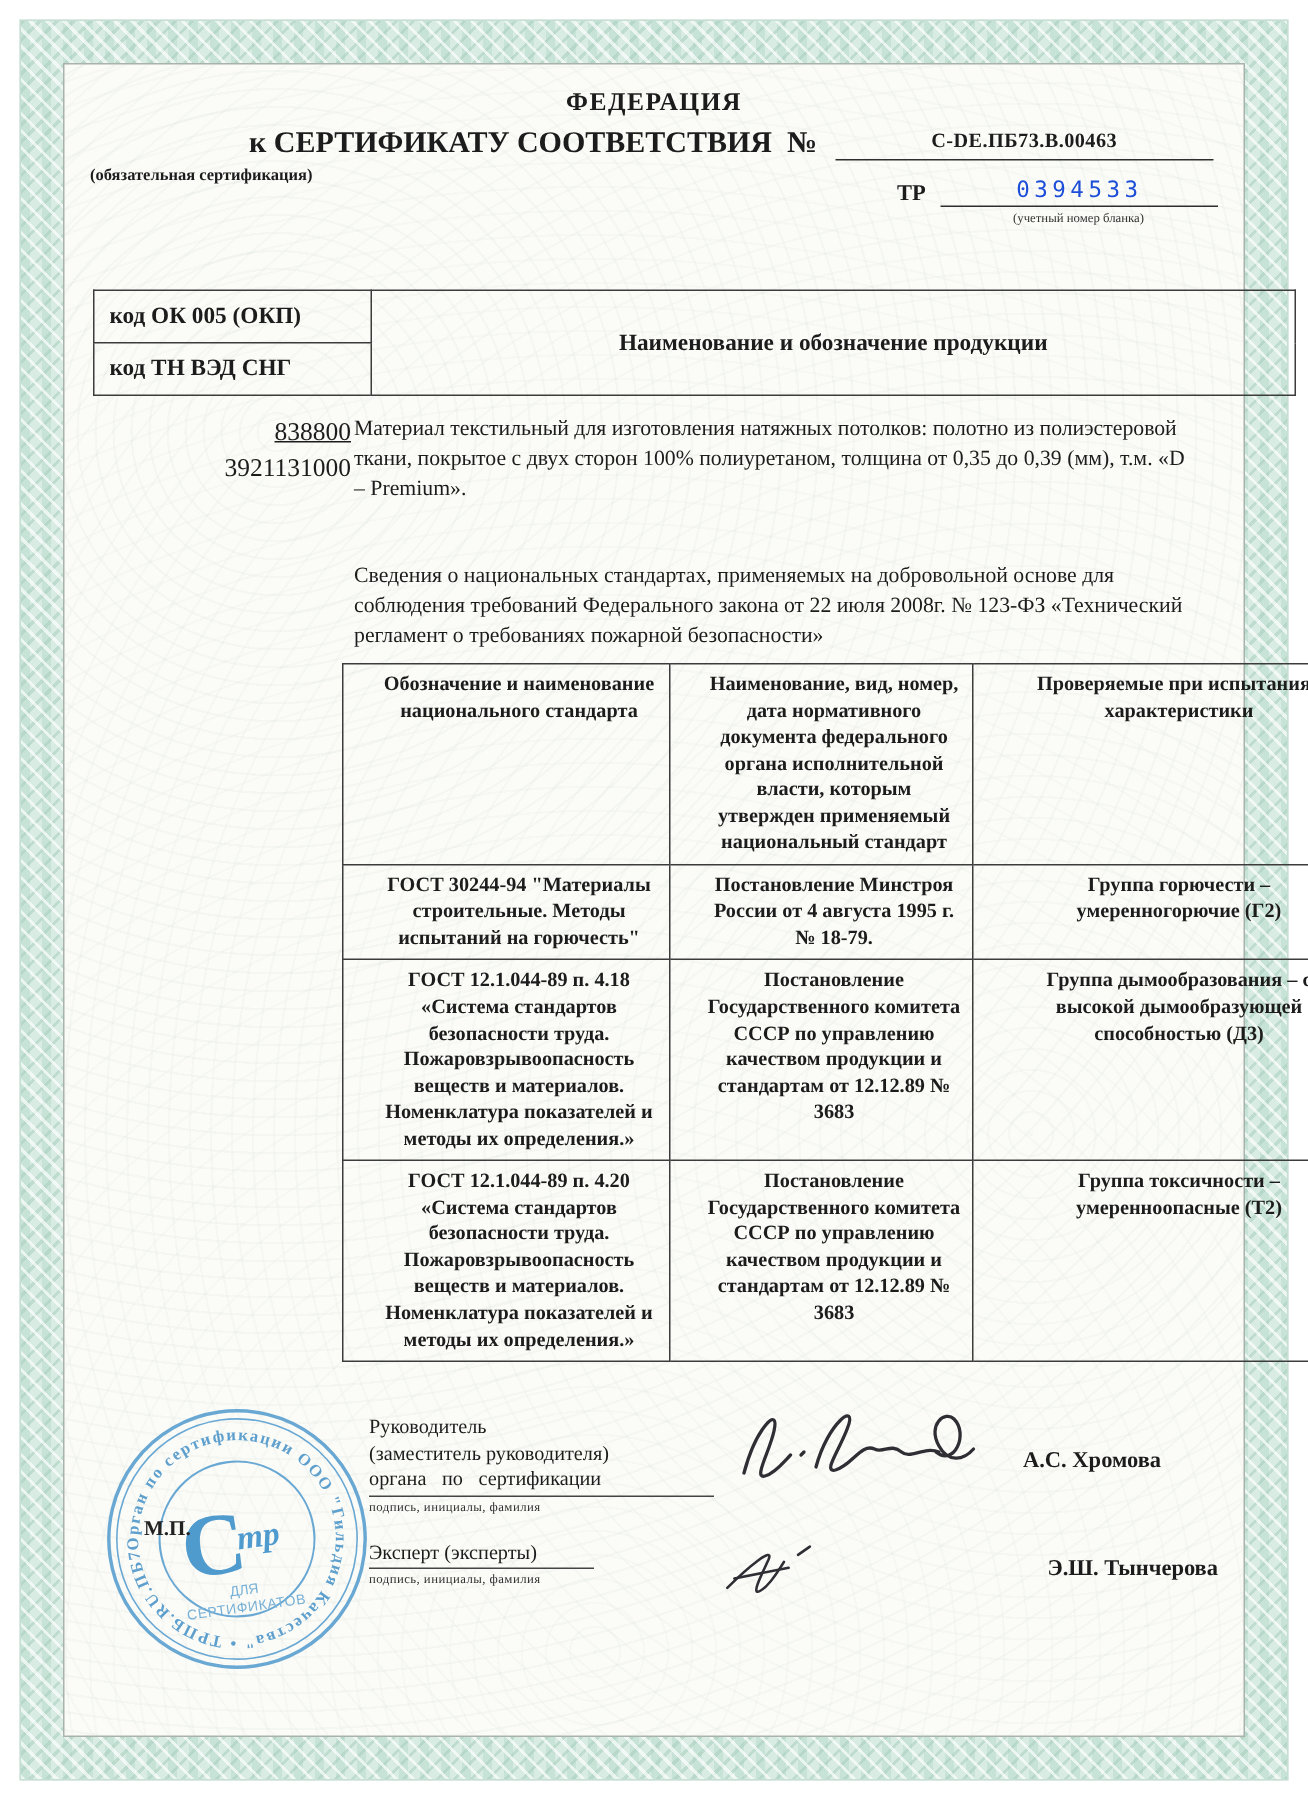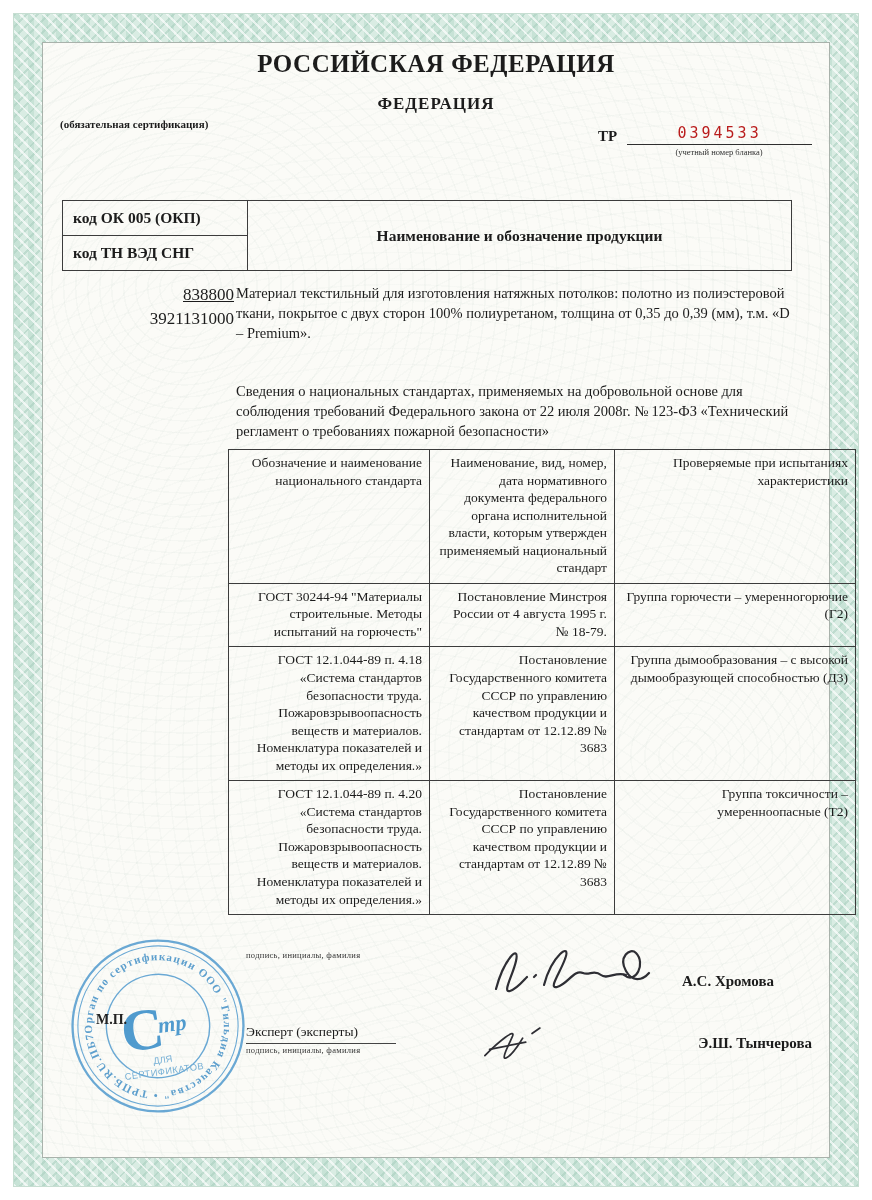--- a/index.html
+++ b/index.html
@@ -34,38 +34,38 @@
   .cert-line { margin-top:6px; display:flex; align-items:flex-end; padding-left:106px; font-weight:bold; }
   .cert-title { font-size:20px; white-space:nowrap; }
   .cert-no-sign { font-size:20px; margin-left:10px; }
   .cert-number { width:252px; margin-left:12px; border-bottom:1.5px solid #2e2e2e; text-align:center; font-size:13.5px; padding-bottom:4px; letter-spacing:.3px; }
 
   .sub-row { position:relative; height:56px; margin-top:2px; }
   .mandatory { position:absolute; left:0; top:2px; width:610px; text-align:left; font-size:11px; font-weight:bold; }
   .tr-block { position:absolute; left:538px; top:8px; width:214px; }
   .tr-line { display:flex; align-items:flex-end; }
   .tr-label { font-size:15px; font-weight:bold; }
-  .tr-number { flex:1; margin-left:10px; border-bottom:1.2px solid #2e2e2e; text-align:center; font-family:"DejaVu Sans Mono", monospace; font-size:15px; letter-spacing:3px; color:#b91c1c; padding-bottom:2px; }
+  .tr-number { flex:1; margin-left:10px; border-bottom:1.2px solid #2e2e2e; text-align:center; font-family:"DejaVu Sans Mono", monospace; font-size:15px; letter-spacing:3px; color:#1d4ed8; padding-bottom:2px; }
   .tr-note { margin-left:28px; text-align:center; font-size:8.5px; color:#333; margin-top:2px; }
 
   table { border-collapse:collapse; }
-  .codes-box { margin:28px 18px 0 2px; width:730px; border:1.5px solid #3c3c3c; }
+  .codes-box { margin:28px 18px 0 2px; width:802px; border:1.5px solid #3c3c3c; }
   .codes-box td { border:1.5px solid #3c3c3c; font-weight:bold; font-size:15.5px; }
   .codes-cell { width:168px; padding:8px 6px 8px 10px; }
   .codes-header { text-align:center; padding:6px 10px; }
 
   .product-row { display:flex; margin-top:12px; }
   .prod-codes { width:174px; text-align:right; font-size:17px; line-height:1.4; }
   .prod-codes .u { text-decoration:underline; }
   .prod-desc { margin-left:2px; width:560px; font-size:14.5px; line-height:1.38; }
 
   .standards-intro { margin:38px 0 8px 176px; width:566px; font-size:14.5px; line-height:1.38; }
 
   .std-table { margin-left:168px; width:582px; table-layout:fixed; }
-  .std-table th, .std-table td { border:1.3px solid #3c3c3c; padding:4px 7px 6px 7px; vertical-align:top; text-align:right; font-size:13.5px; font-weight:normal; line-height:1.3; }
+  .std-table th, .std-table td { border:1.3px solid #3c3c3c; padding:4px 7px 6px 24px; vertical-align:top; text-align:center; font-size:13.5px; font-weight:bold; line-height:1.3; }
   .col-a { width:186px; } .col-b { width:170px; } .col-c { width:226px; }
 
   .signatures { position:relative; margin:34px 0 0 186px; }
   .sig-row { display:flex; align-items:flex-start; }
   .sig-row + .sig-row { margin-top:16px;gap:36px; }
   .role-box { width:230px; font-size:13.5px; line-height:1.3; }
   .role-lines { border-bottom:1px solid #444; padding-bottom:2px; }
   .role-line3 { word-spacing:7px; }
   .sig-caption { font-size:8.5px; color:#333; margin-top:1px; letter-spacing:.3px; }
   .role-inline { border-bottom:1px solid #444; display:inline-block; padding-bottom:2px; width:150px; }
@@ -79,23 +79,27 @@
 </style>
 </head>
 <body>
 
 <div class="page">
   <div class="frame"></div>
   <div class="paper"></div>
 
   <div class="content">
 
-    <div class="t-country">РОССИЙСКАЯ ФЕДЕРАЦИЯ</div>
     <div class="t-app">ФЕДЕРАЦИЯ</div>
 
+    <div class="cert-line">
+      <span class="cert-title">к СЕРТИФИКАТУ СООТВЕТСТВИЯ</span>
+      <span class="cert-no-sign">№</span>
+      <span class="cert-number">С-DE.ПБ73.В.00463</span>
+    </div>
 
     <div class="sub-row">
       <div class="mandatory">(обязательная сертификация)</div>
       <div class="tr-block">
         <div class="tr-line">
           <span class="tr-label">ТР</span>
           <span class="tr-number">0394533</span>
         </div>
         <div class="tr-note">(учетный номер бланка)</div>
       </div>
@@ -145,20 +149,25 @@
         <td>Постановление Государственного комитета СССР по управлению качеством продукции и стандартам от 12.12.89 № 3683</td>
         <td>Группа токсичности – умеренноопасные (Т2)</td>
       </tr>
     </tbody>
       </table>
 
     <div class="signatures">
 
       <div class="sig-row">
         <div class="role-box">
+          <div class="role-lines">
+            <div>Руководитель</div>
+            <div>(заместитель руководителя)</div>
+            <div class="role-line3">органа по сертификации</div>
+          </div>
           <div class="sig-caption">подпись, инициалы, фамилия</div>
         </div>
         <svg class="sig-svg-1" width="168" height="70" viewBox="0 0 168 70">
           <g fill="none" stroke="#2e2e34" stroke-width="2.2" stroke-linecap="round">
             <path d="M10,52 C18,22 34,6 30,24 C27,38 16,56 24,54 C31,52 37,44 41,40"></path>
             <path d="M48,40 l2,-2"></path>
             <path d="M58,48 C66,18 86,4 79,22 C74,36 62,52 71,50 C82,47 88,32 97,36 C103,39 108,32 115,38 C121,43 130,34 140,38"></path>
             <path d="M138,38 C150,48 160,26 150,16 C144,10 132,20 140,34 C146,45 156,44 163,36"></path>
           </g>
         </svg>

